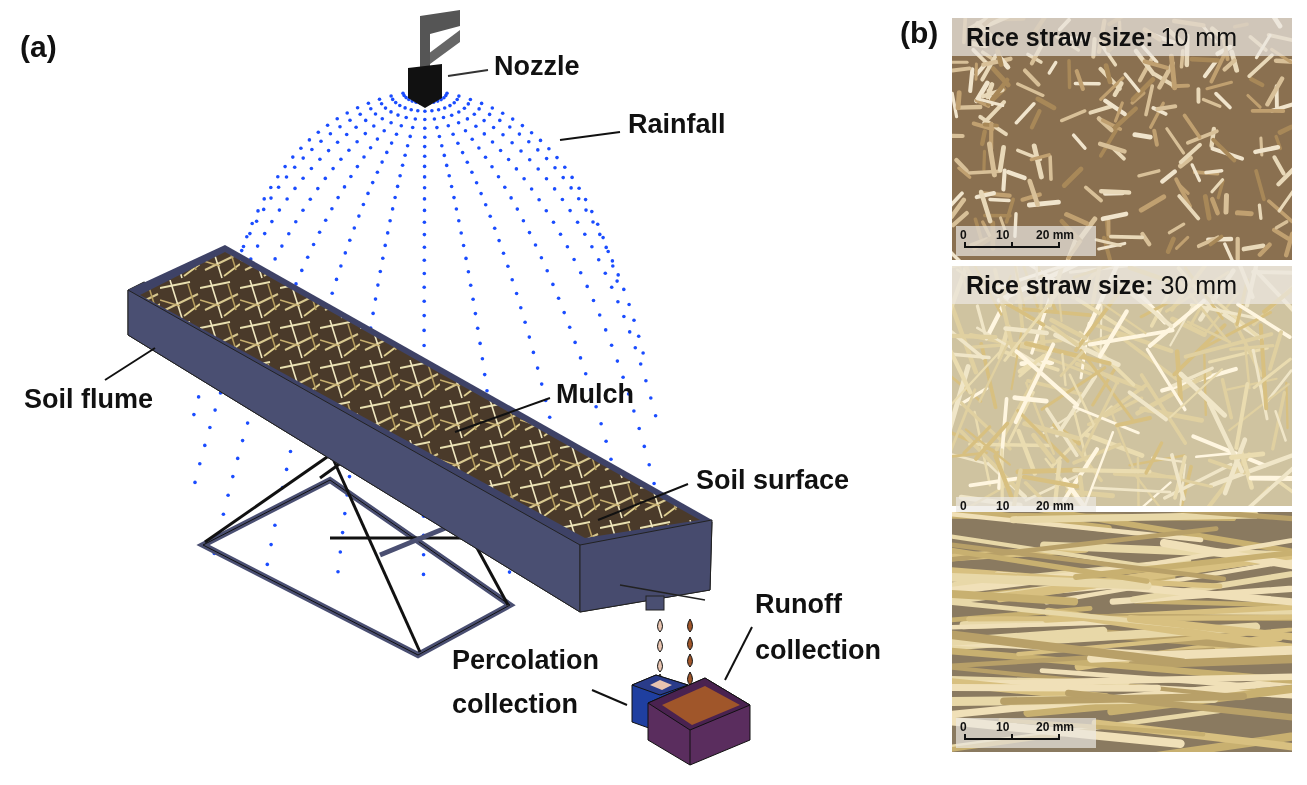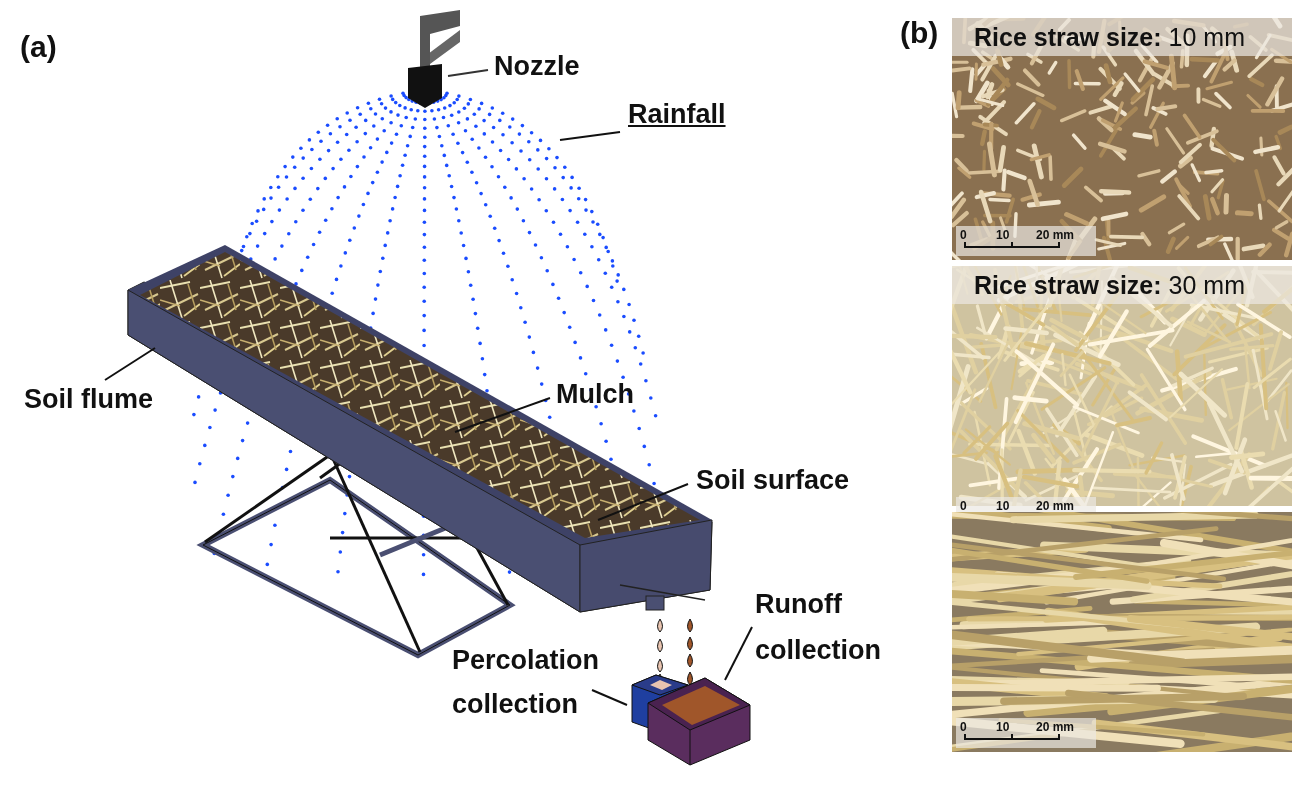--- a/index.html
+++ b/index.html
@@ -4,21 +4,21 @@
 <style>
   html, body { margin:0; padding:0; background:#ffffff; }
   body { width:1307px; height:785px; position:relative; overflow:hidden;
          font-family:"Liberation Sans", "DejaVu Sans", sans-serif; }
   .lbl { position:absolute; font-weight:bold; color:#111; white-space:nowrap; font-size:27px; line-height:1.1; }
   .panel-lbl { font-size:30px; }
   #scene { position:absolute; left:0; top:0; }
   .photo { position:absolute; left:952px; width:340px; overflow:hidden; }
   .photo svg { position:absolute; left:0; top:0; }
   .photo-title { position:absolute; left:0; top:0; width:100%; height:38px;
-                 background:rgba(235,232,226,0.72); box-sizing:border-box; padding-left:22px;
+                 background:rgba(235,232,226,0.72); box-sizing:border-box; padding-left:14px;
                  font-size:25px; line-height:38px; color:#111; white-space:nowrap; }
   .photo-title b { font-weight:bold; }
   .photo-title span.val { font-weight:normal; }
   .scalebar { position:absolute; left:4px; bottom:4px; width:140px; height:30px;
               background:rgba(235,232,226,0.7); }
   .scalebar .t { position:absolute; top:2px; font-size:12px; font-weight:bold; color:#111; }
   .scalebar .line { position:absolute; left:8px; top:20px; width:96px; height:2px; background:#111; }
   .scalebar .tick { position:absolute; top:16px; width:2px; height:6px; background:#111; }
 </style>
 </head>
@@ -575,21 +575,21 @@
   <g>
     <polygon points="648,703 705,678 750,705 750,740 690,765 648,740" fill="#5a2d5e" stroke="#111"></polygon>
     <polygon points="648,703 705,678 750,705 690,730" fill="#4a2250" stroke="#111"></polygon>
     <polygon points="662,705 705,686 740,705 692,725" fill="#a0562a"></polygon>
     <line x1="690" y1="730" x2="690" y2="765" stroke="#111"></line>
   </g>
 </svg>
 
 <div class="lbl panel-lbl" style="left:20px;top:30px;">(a)</div>
 <div class="lbl" style="left:494px;top:52px;">Nozzle</div>
-<div class="lbl" style="left:628px;top:100px;text-decoration:underline;">Rainfall</div>
+<div class="lbl" style="left:628px;top:110px;">Rainfall</div>
 <div class="lbl" style="left:24px;top:385px;text-align:center;">Soil flume</div>
 <div class="lbl" style="left:556px;top:380px;">Mulch</div>
 <div class="lbl" style="left:696px;top:448px;margin-top:18px;">Soil surface</div>
 <div class="lbl" style="left:755px;top:590px;">Runoff</div>
 <div class="lbl" style="left:755px;top:636px;">collection</div>
 <div class="lbl" style="left:452px;top:646px;">Percolation</div>
 <div class="lbl" style="left:452px;top:690px;">collection</div>
 
 <div class="lbl panel-lbl" style="left:900px;top:16px;">(b)</div>
 

